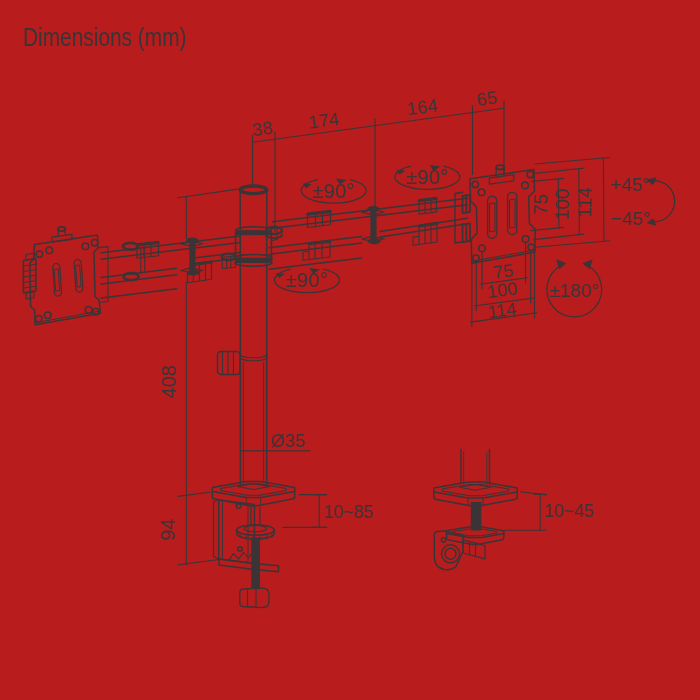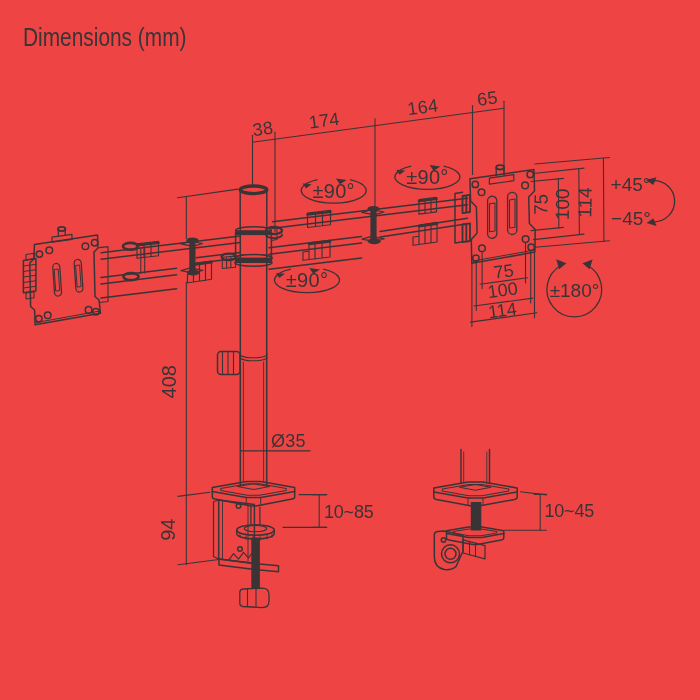--- a/index.html
+++ b/index.html
@@ -1,16 +1,16 @@
 <!DOCTYPE html>
 <html><head>
 <meta charset="utf-8">
 <style>
 html,body{margin:0;padding:0;background:#fff;}
-#wrap{width:700px;height:700px;position:relative;background:#ef4444;overflow:hidden;}
+#wrap{width:700px;height:700px;position:relative;background:#b91c1c;overflow:hidden;}
 text{font-family:"Liberation Sans",sans-serif;fill:#3b3437;}
 .t18{font-size:18px;letter-spacing:0.3px;}
 .t20{font-size:20px;letter-spacing:0.3px;}
 </style>
 </head>
 <body>
 <div id="wrap">
 <svg width="700" height="700" viewBox="0 0 700 700">
 <g fill="none" stroke="#3b3437" stroke-width="1.5" stroke-linecap="round" stroke-linejoin="round">
 

